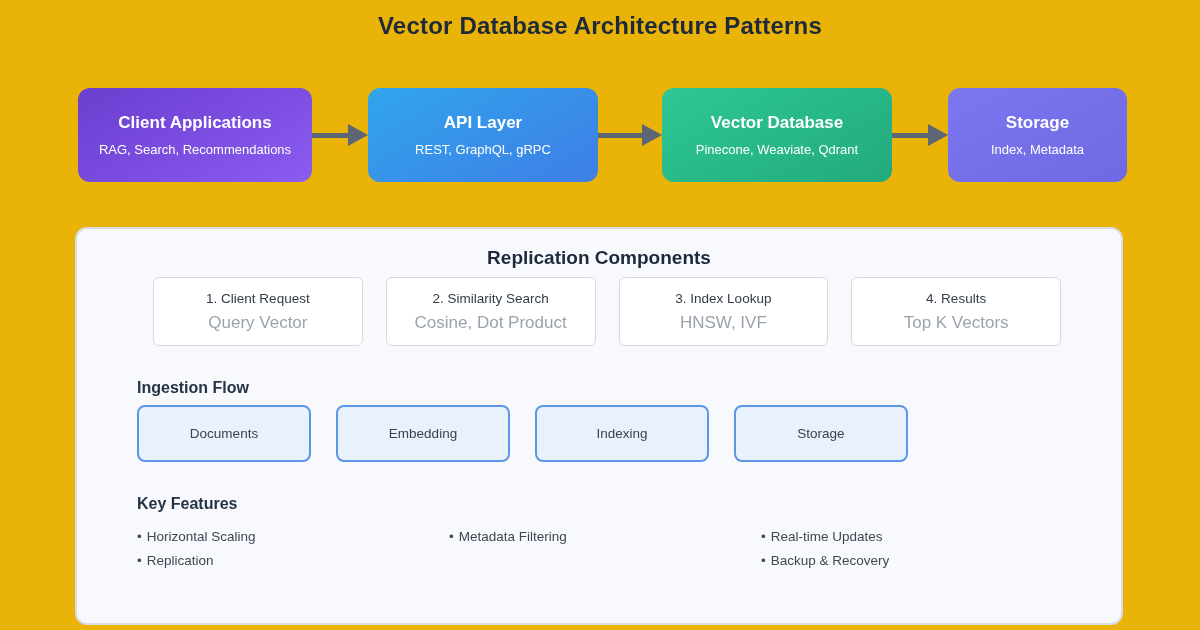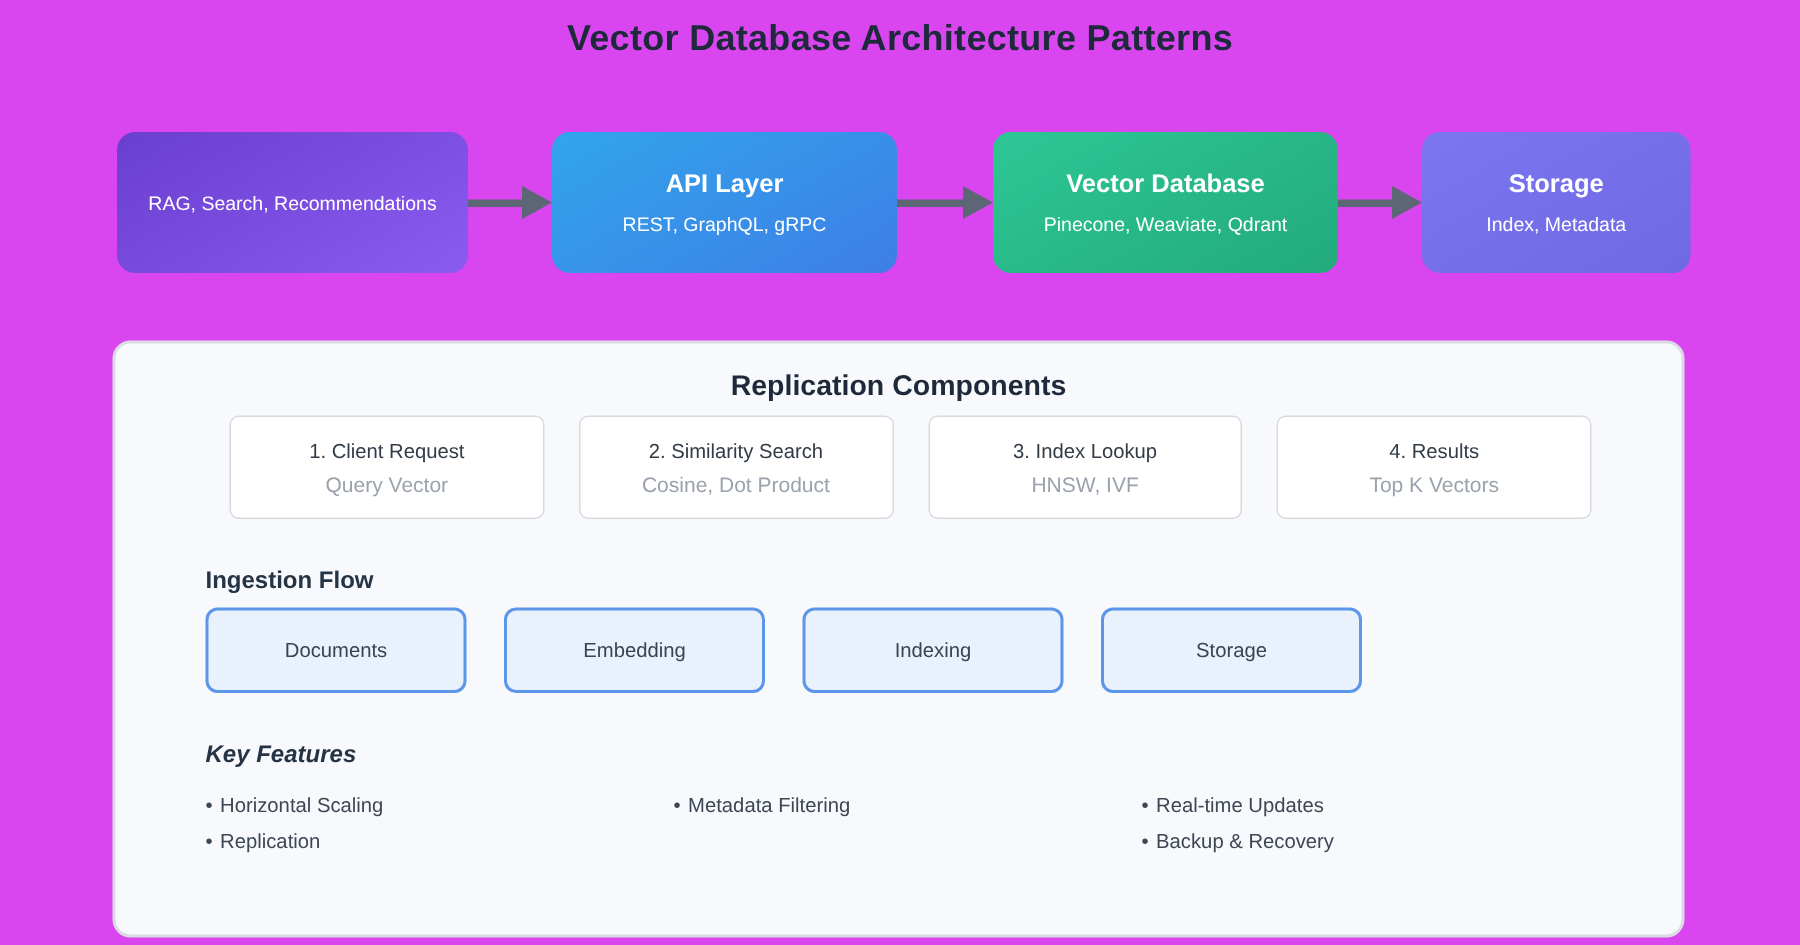--- a/index.html
+++ b/index.html
@@ -1,19 +1,19 @@
 <!DOCTYPE html>
 <html><head>
 <meta charset="utf-8">
 <style>
   * { margin:0; padding:0; box-sizing:border-box; }
   html,body { background:#ffffff; }
   .canvas {
     position:relative; width:1200px; height:630px;
-    background:#d946ef; overflow:hidden;
+    background:#eab308; overflow:hidden;
     font-family:"Liberation Sans", sans-serif;
   }
 
   
   .page-title {
     position:absolute; top:12px; left:0; width:1200px;
     text-align:center; font-size:24px; font-weight:700; color:#1e293b;
     letter-spacing:0.2px;
   }
 
@@ -46,33 +46,33 @@
   }
   .panel-title {
     margin-top:18px; text-align:center;
     font-size:19px; font-weight:700; color:#1e293b;
   }
   .section-heading {
     margin-left:60px; font-size:16px; font-weight:700; color:#243445;
   }
   .heading-query     { margin-top:27px; }
   .heading-ingestion { margin-top:33px; }
-  .heading-features  { margin-top:33px;font-style:italic; }
+  .heading-features  { margin-top:33px; }
 
   .query-row {
     display:flex; gap:23px; margin:8px 60px 0 60px;padding-left:16px;
   }
   .query-card {
     width:210px; height:69px; background:#ffffff;
     border:1px solid #d6dade; border-radius:6px;
     display:flex; flex-direction:column; align-items:center; justify-content:center;
     gap:7px; text-align:center;
   }
   .query-card .q-title { font-size:13.5px; color:#323c47; }
-  .query-card .q-subtitle { font-size:14px; color:#9aa3ad; }
+  .query-card .q-subtitle { font-size:17px; color:#9aa3ad; }
 
   .ingestion-row {
     display:flex; gap:25px; margin:8px 60px 0 60px;
   }
   .ingestion-card {
     width:174px; height:57px; background:#e9f1fd;
     border:2px solid #5b96e8; border-radius:8px;
     display:flex; align-items:center; justify-content:center;
     font-size:13.5px; color:#3a434e; text-align:left;
   }
@@ -87,20 +87,21 @@
   .feature-item .bullet { margin-right:5px; }
 </style>
 </head>
 <body>
 
 <div class="canvas">
 
   <div class="page-title">Vector Database Architecture Patterns</div>
 
   <div class="flow-node node-0">
+    <div class="node-title">Client Applications</div>
     <div class="node-subtitle">RAG, Search, Recommendations</div>
   </div>
   <div class="flow-node node-1">
     <div class="node-title">API Layer</div>
     <div class="node-subtitle">REST, GraphQL, gRPC</div>
   </div>
   <div class="flow-node node-2">
     <div class="node-title">Vector Database</div>
     <div class="node-subtitle">Pinecone, Weaviate, Qdrant</div>
   </div>

